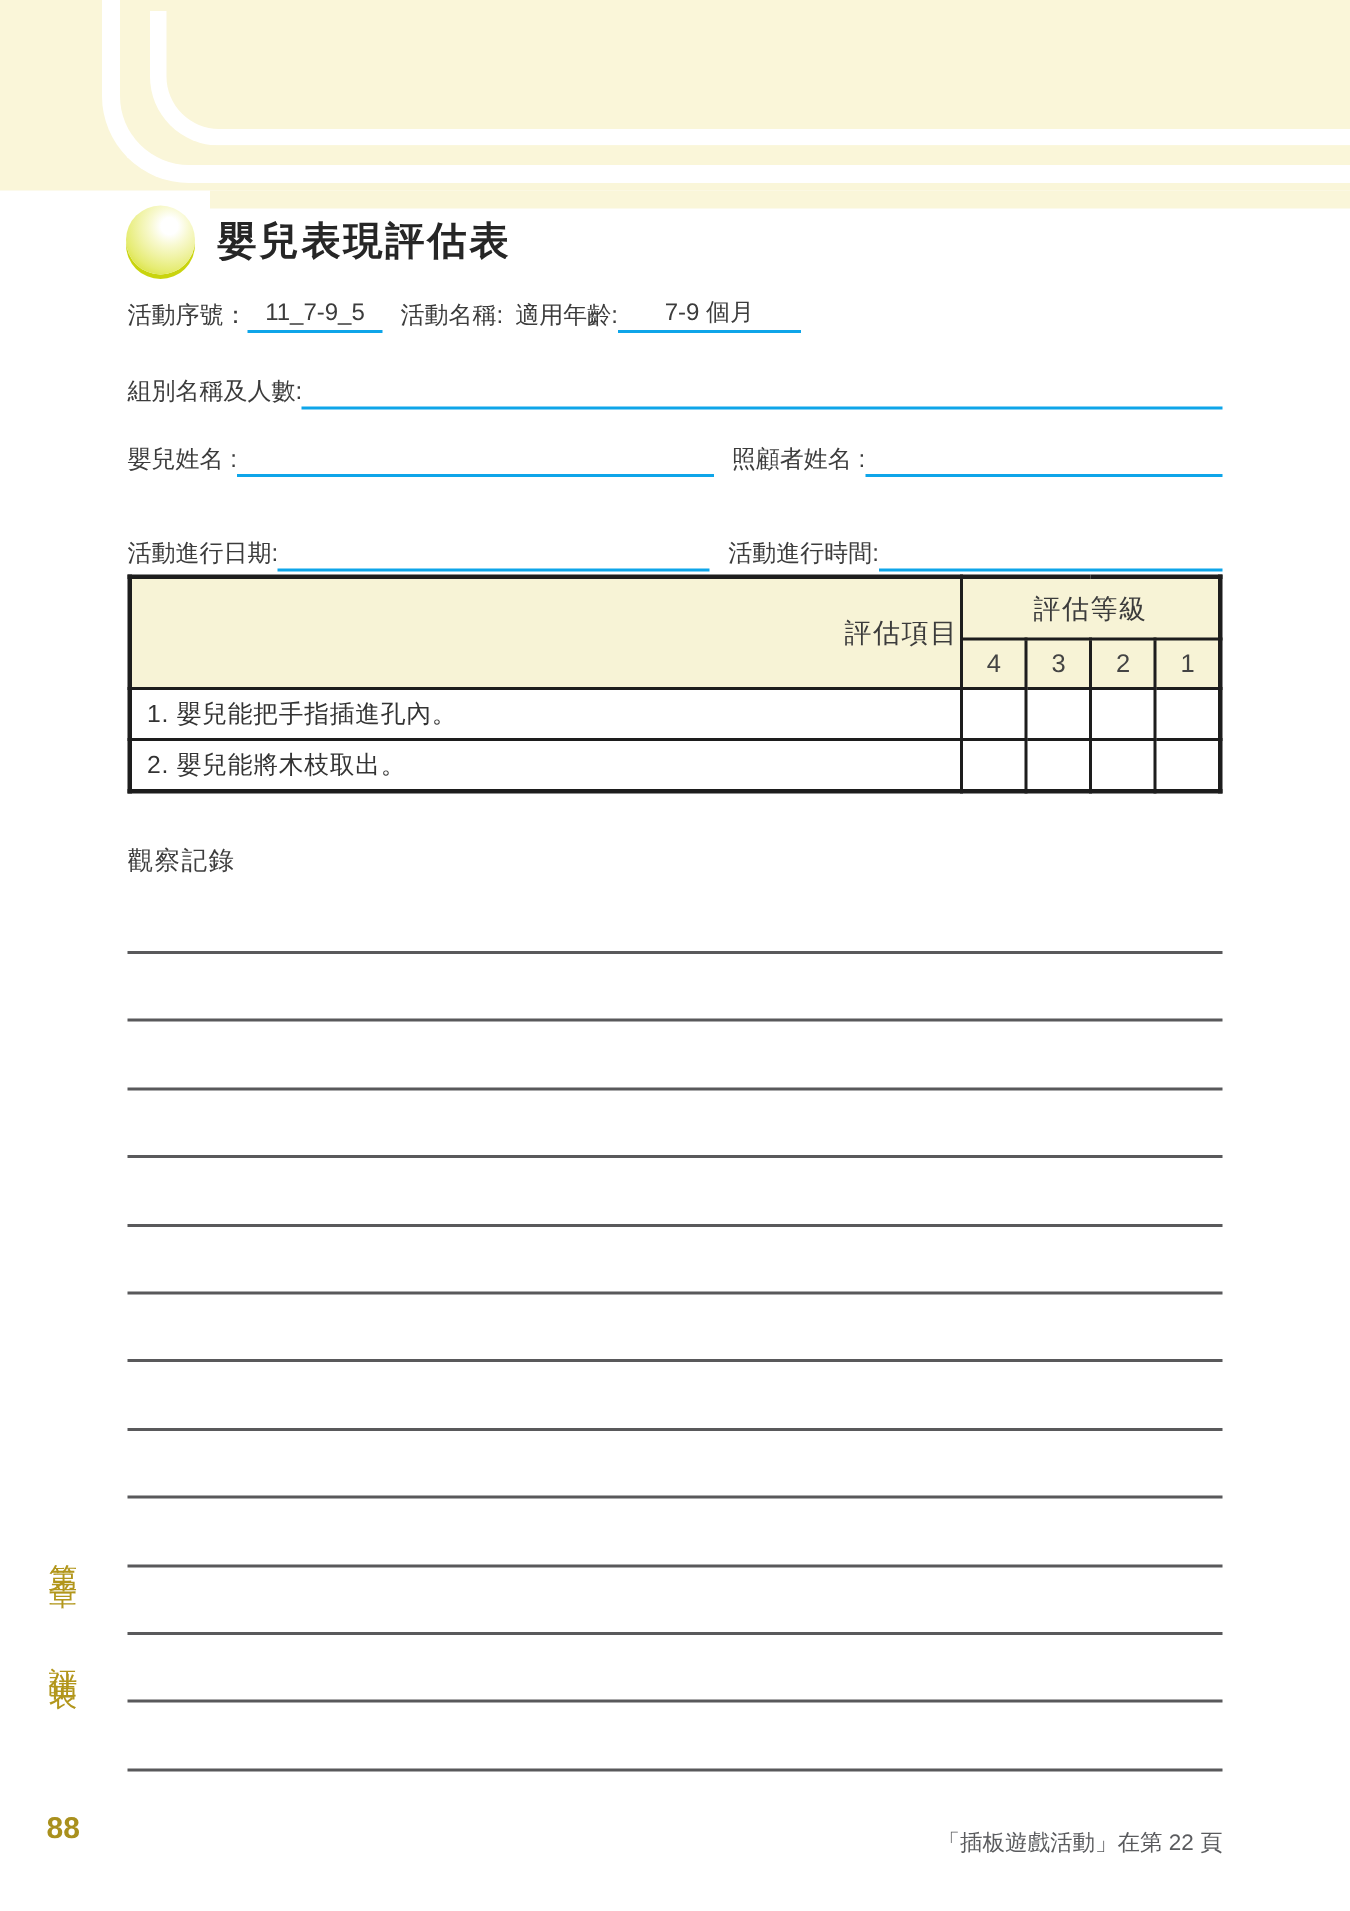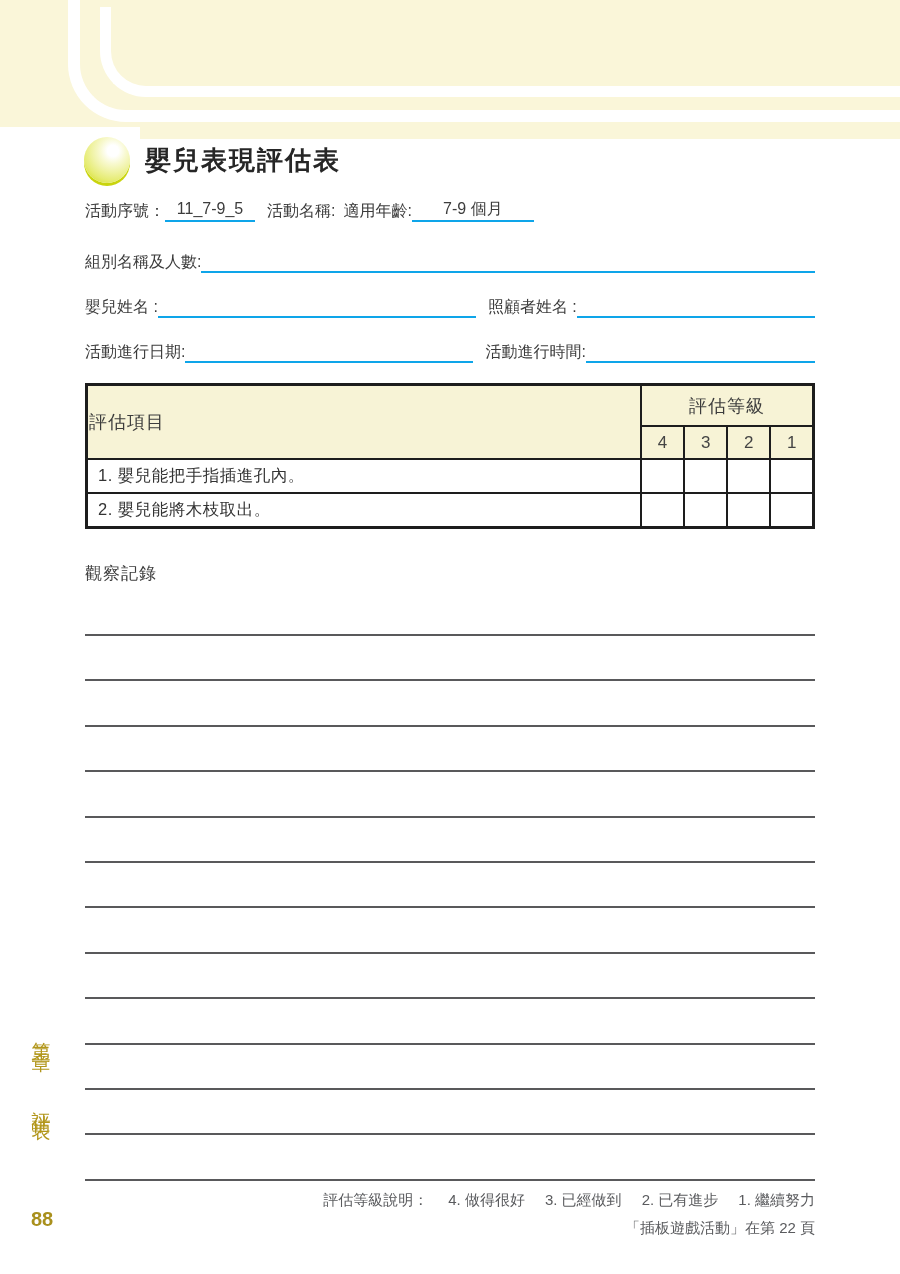--- a/index.html
+++ b/index.html
@@ -48,21 +48,21 @@
   }
   .grow{flex:1;}
   .ml{margin-left:12px;}
   .ml-sm{margin-left:8px;}
   
   .assessment{position:absolute; left:85px; top:383px;}
   table{border-collapse:collapse; table-layout:fixed; width:730px; background:#ffffff;}
   table, th, td{border:2px solid #1d1d1d;}
   table{border-width:3px;}
   th{background:#F7F3D6; font-weight:normal; font-size:18px; color:#3c3c3c;}
-  .item-header-cell{width:550px; height:68px; text-align:left; letter-spacing:1px;}
+  .item-header-cell{width:550px; height:68px; text-align:right; letter-spacing:1px;}
   .grade-header-cell{height:37px; text-align:center; letter-spacing:1px;}
   .grade-num{width:45px; height:29px; text-align:center; font-size:17px; color:#444;}
   .item-cell{height:30px; font-size:16.5px; padding:0 13px 0 10px; color:#333; letter-spacing:0.5px;}
   .answer-cell{height:30px;}
   
   .obs-label{position:absolute; left:85px; top:562px; font-size:17px; color:#3d3d3d; letter-spacing:1px;}
   .obs-lines{position:absolute; left:85px; top:634px; width:730px; display:flex; flex-direction:column; gap:43.4px;}
   .rule-line{height:2px; background:#59595b;}
   
   .grade-note{
@@ -110,21 +110,21 @@
     <span class="blank grow"></span>
   </div>
 
   <div class="form-row" style="top:294px;">
     <span class="lbl">嬰兒姓名 :</span>
     <span class="blank" style="width:318px;"></span>
     <span class="lbl ml">照顧者姓名 :</span>
     <span class="blank grow"></span>
   </div>
 
-  <div class="form-row" style="top:339px;">
+  <div class="form-row" style="top:357px;">
     <span class="lbl">活動進行日期:</span>
     <span class="blank" style="width:288px;"></span>
     <span class="lbl ml">活動進行時間:</span>
     <span class="blank grow"></span>
   </div>
 
   <div class="assessment">
     <table>
       <thead>
         <tr>
@@ -167,26 +167,19 @@
       <div class="rule-line"></div>
       <div class="rule-line"></div>
       <div class="rule-line"></div>
       <div class="rule-line"></div>
       <div class="rule-line"></div>
       <div class="rule-line"></div>
       <div class="rule-line"></div>
       <div class="rule-line"></div>
     </div>
 
-  <div class="grade-note">
-      <span>評估等級說明：</span>
-      <span>4. 做得很好</span>
-      <span>3. 已經做到</span>
-      <span>2. 已有進步</span>
-      <span>1. 繼續努力</span>
-    </div>
   <div class="ref-note">「插板遊戲活動」在第 22 頁</div>
 
   <div class="side-chapter">第三章</div>
   <div class="side-label">評估表</div>
   <div class="page-number">88</div>
 
 </div>
 
 </body></html>

